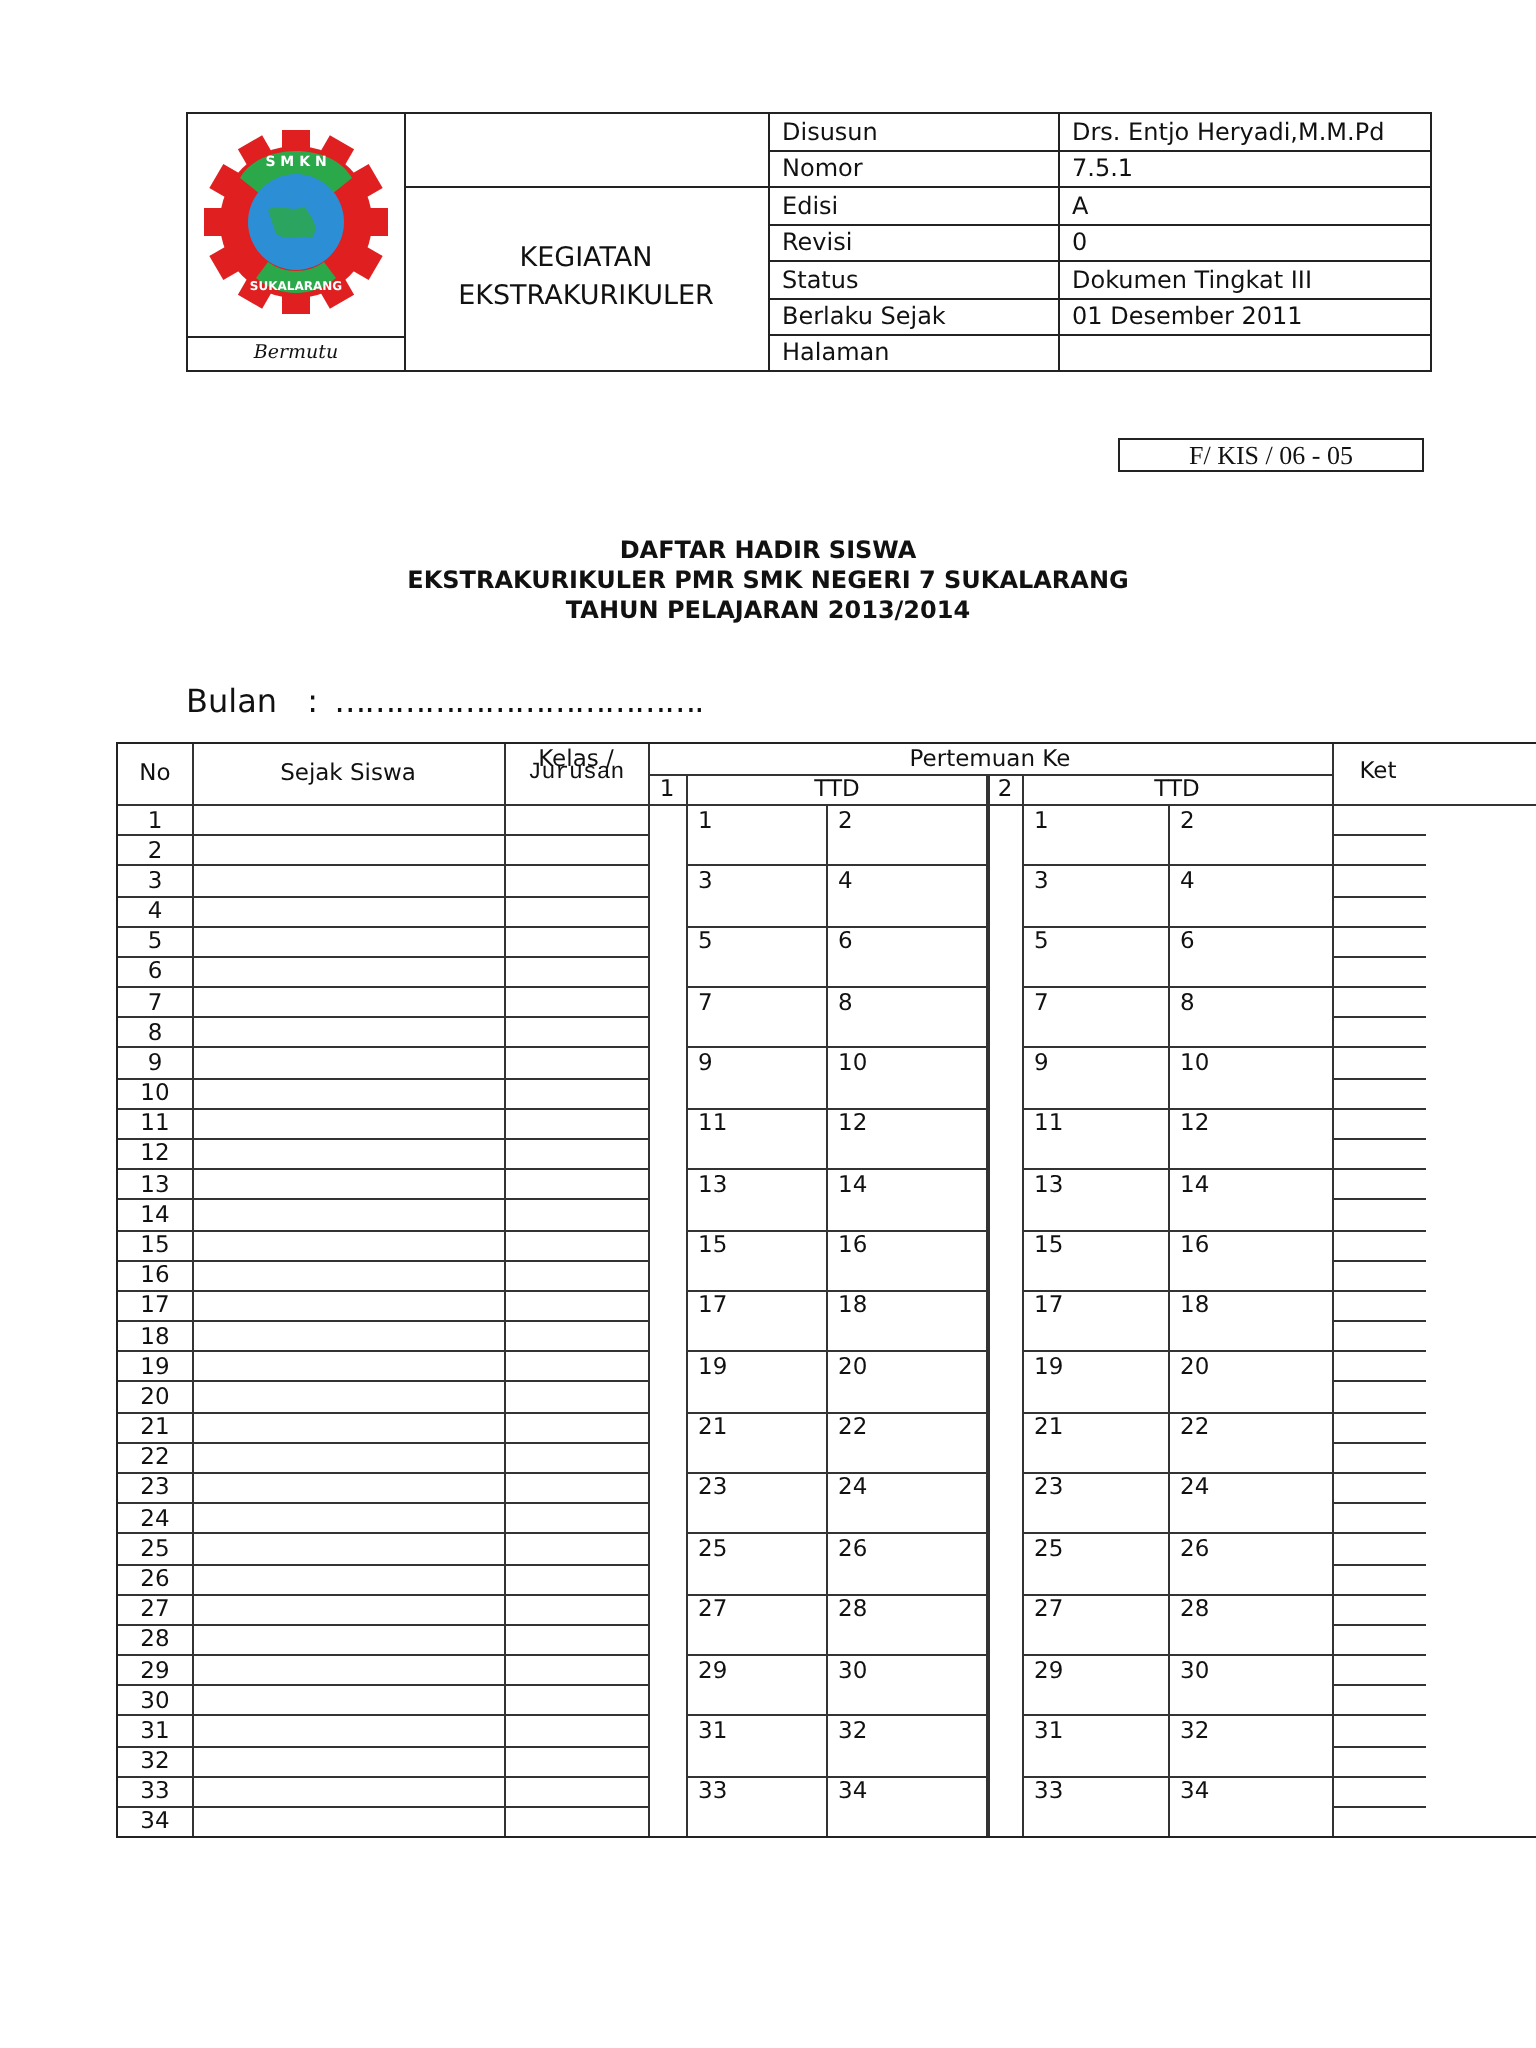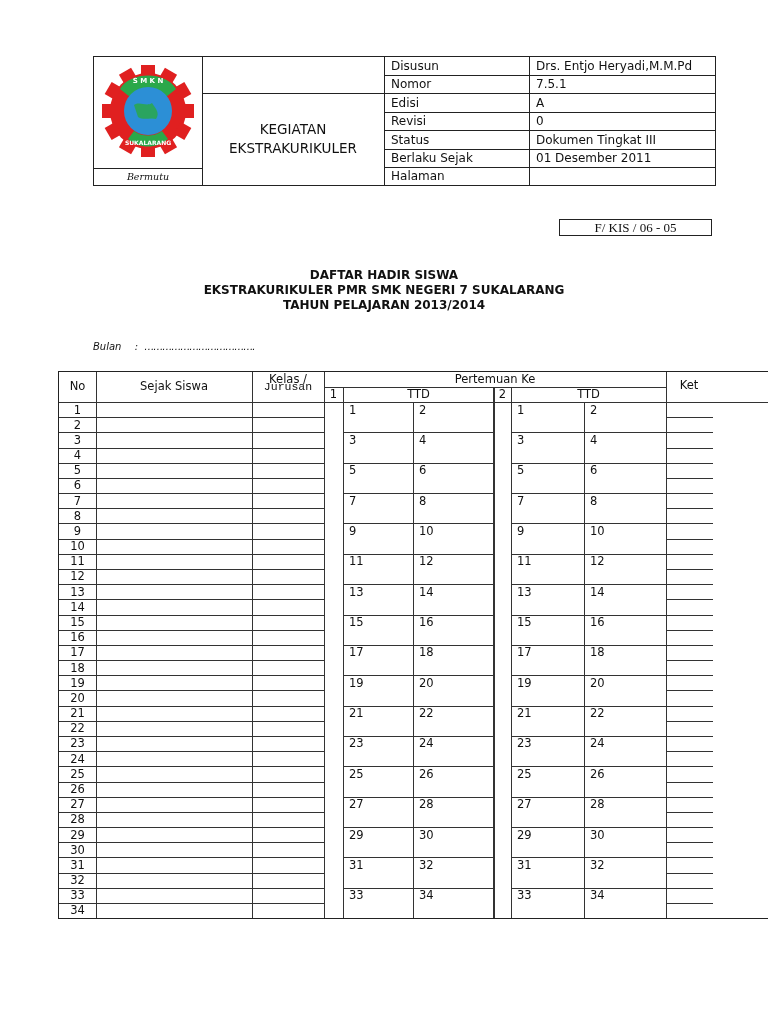--- a/index.html
+++ b/index.html
@@ -12,21 +12,21 @@
   .hdr-line { position:absolute; background:#222; }
   .hdr-text { position:absolute; font-size:12px; line-height:16px; white-space:nowrap; }
   .hdr-big { position:absolute; font-size:13.5px; text-align:center; line-height:19px; }
   .bermutu { position:absolute; font-family:"DejaVu Serif","Liberation Serif",serif; font-style:italic; font-size:9.5px; text-align:center; }
 
   .form-code { left:559px; top:219px; width:153px; height:17px; border:1px solid #222;
                font-family:"Liberation Serif","DejaVu Serif",serif; font-size:13px; text-align:center; line-height:15px; }
 
   .title { left:0; width:768px; text-align:center; font-weight:bold; font-size:12px; line-height:15px; }
 
-  .bulan { left:93px; top:341px; font-size:10px;font-style:italic; }
+  .bulan { left:93px; top:341px; font-size:16px; }
 
   
   .tbl { left:58px; top:371px; width:755px; height:548px; border:1.5px solid #222; }
   .vl { position:absolute; width:1px; background:#333; }
   .hl { position:absolute; height:1px; background:#333; }
   .cell-text { position:absolute; font-size:11.5px; line-height:14px; white-space:nowrap; }
   .center { text-align:center; }
 </style>
 </head>
 <body>

